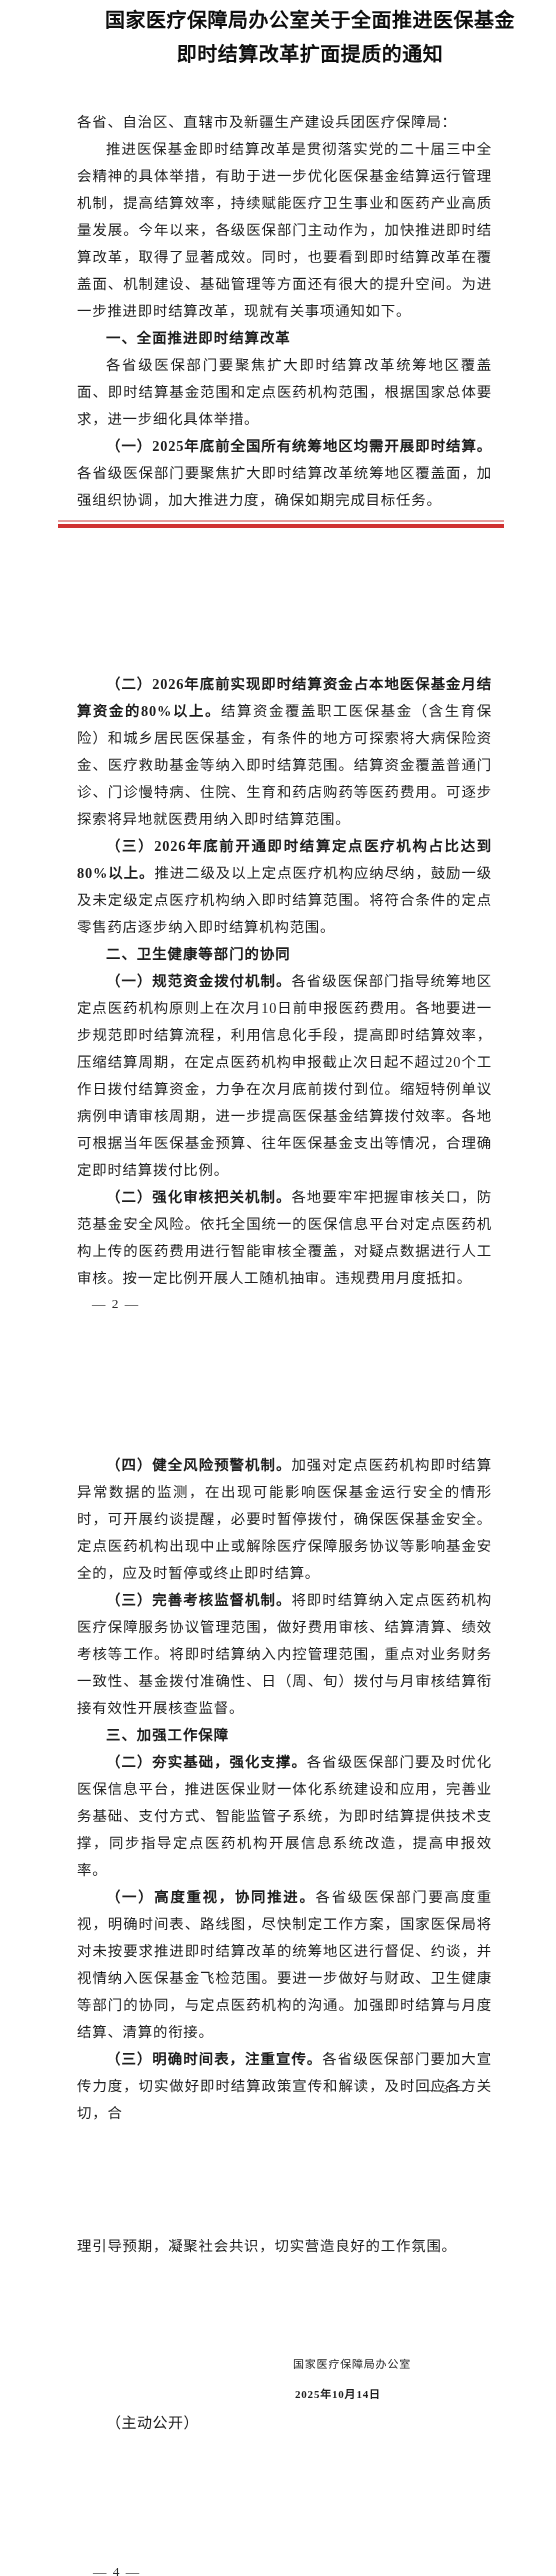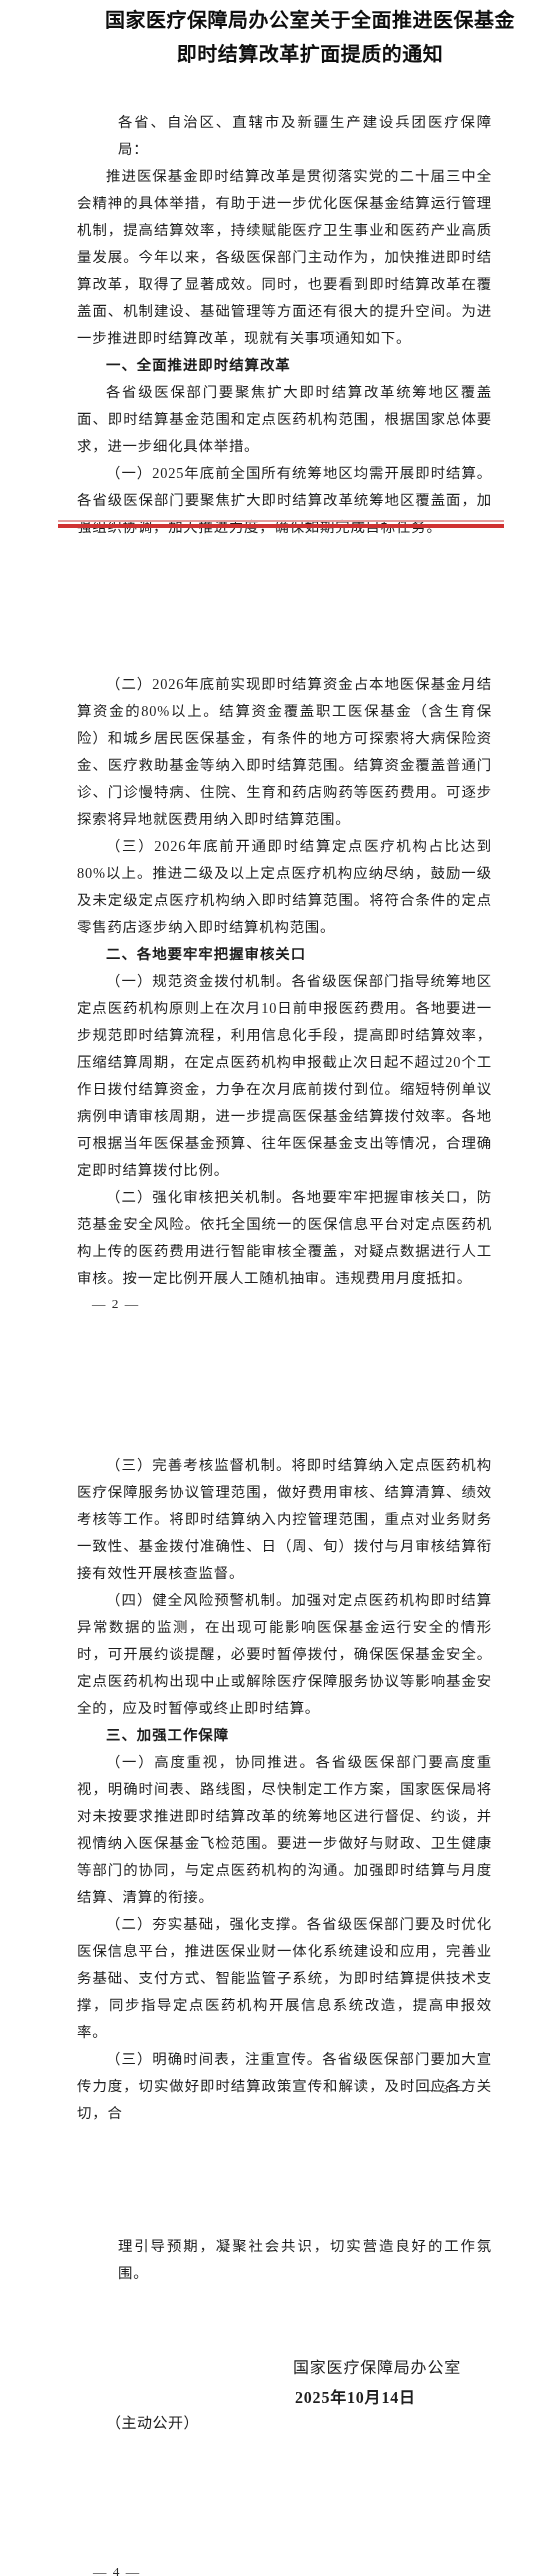--- a/index.html
+++ b/index.html
@@ -30,27 +30,27 @@
     left: 77px;
     width: 415px;
     font-size: 14.4px;
     line-height: 27px;
     letter-spacing: 0.8px;
     text-align: justify;
     text-justify: inter-character;
     color: #1e1e1e;
   }
   .flow p { margin: 0; text-indent: 29px; }
-  .flow p.no-indent { text-indent: 0; margin-left: 41px; }
+  .flow p.no-indent { text-indent: 0; }
   .sec-heading {
     font-weight: 700;
     font-family: "Liberation Sans", "DejaVu Sans", sans-serif;
     letter-spacing: 1px;
   }
-  .lead { font-weight: 400; }
+  .lead { font-weight: 700; }
   .redline-thin {
     position: absolute;
     left: 58px;
     top: 520px;
     width: 446px;
     height: 1.5px;
     background: #e49c9c;
   }
   .redline-thick {
     position: absolute;
@@ -63,21 +63,21 @@
   .pagenum {
     position: absolute;
     font-size: 13.4px;
     line-height: 1;
     color: #2a2a2a;
     letter-spacing: 1.5px;
     white-space: nowrap;
   }
   .sig-line {
     position: absolute;
-    font-size: 16px;
+    font-size: 11px;
     line-height: 1.2;
     letter-spacing: 0.8px;
     white-space: nowrap;
     color: #1e1e1e;
   }
   .publicity {
     position: absolute;
     font-size: 15px;
     line-height: 1.2;
     letter-spacing: 0.5px;
@@ -108,44 +108,44 @@
   <div class="redline-thin"></div>
   <div class="redline-thick"></div>
 
   <div class="flow" style="top:671px;">
     <p>
       <span class="lead">（二）2026年底前实现即时结算资金占本地医保基金月结算资金的80%以上。</span><span>结算资金覆盖职工医保基金（含生育保险）和城乡居民医保基金，有条件的地方可探索将大病保险资金、医疗救助基金等纳入即时结算范围。结算资金覆盖普通门诊、门诊慢特病、住院、生育和药店购药等医药费用。可逐步探索将异地就医费用纳入即时结算范围。</span>
     </p>
     <p>
       <span class="lead">（三）2026年底前开通即时结算定点医疗机构占比达到80%以上。</span><span>推进二级及以上定点医疗机构应纳尽纳，鼓励一级及未定级定点医疗机构纳入即时结算范围。将符合条件的定点零售药店逐步纳入即时结算机构范围。</span>
     </p>
-    <p class="sec-heading">二、各地要牢牢把握审核关口</p>
+    <p class="sec-heading">二、卫生健康等部门的协同</p>
     <p>
       <span class="lead">（一）规范资金拨付机制。</span><span>各省级医保部门指导统筹地区定点医药机构原则上在次月10日前申报医药费用。各地要进一步规范即时结算流程，利用信息化手段，提高即时结算效率，压缩结算周期，在定点医药机构申报截止次日起不超过20个工作日拨付结算资金，力争在次月底前拨付到位。缩短特例单议病例申请审核周期，进一步提高医保基金结算拨付效率。各地可根据当年医保基金预算、往年医保基金支出等情况，合理确定即时结算拨付比例。</span>
     </p>
     <p>
       <span class="lead">（二）强化审核把关机制。</span><span>各地要牢牢把握审核关口，防范基金安全风险。依托全国统一的医保信息平台对定点医药机构上传的医药费用进行智能审核全覆盖，对疑点数据进行人工审核。按一定比例开展人工随机抽审。违规费用月度抵扣。</span>
     </p>
   </div>
 
   <div class="pagenum" style="top:1297px; left:92px;">— 2 —</div>
 
   <div class="flow" style="top:1452px;">
     <p>
-      <span class="lead">（三）完善考核监督机制。</span><span>将即时结算纳入定点医药机构医疗保障服务协议管理范围，做好费用审核、结算清算、绩效考核等工作。将即时结算纳入内控管理范围，重点对业务财务一致性、基金拨付准确性、日（周、旬）拨付与月审核结算衔接有效性开展核查监督。</span>
+      <span class="lead">（四）健全风险预警机制。</span><span>加强对定点医药机构即时结算异常数据的监测，在出现可能影响医保基金运行安全的情形时，可开展约谈提醒，必要时暂停拨付，确保医保基金安全。定点医药机构出现中止或解除医疗保障服务协议等影响基金安全的，应及时暂停或终止即时结算。</span>
     </p>
     <p>
-      <span class="lead">（四）健全风险预警机制。</span><span>加强对定点医药机构即时结算异常数据的监测，在出现可能影响医保基金运行安全的情形时，可开展约谈提醒，必要时暂停拨付，确保医保基金安全。定点医药机构出现中止或解除医疗保障服务协议等影响基金安全的，应及时暂停或终止即时结算。</span>
+      <span class="lead">（三）完善考核监督机制。</span><span>将即时结算纳入定点医药机构医疗保障服务协议管理范围，做好费用审核、结算清算、绩效考核等工作。将即时结算纳入内控管理范围，重点对业务财务一致性、基金拨付准确性、日（周、旬）拨付与月审核结算衔接有效性开展核查监督。</span>
     </p>
     <p class="sec-heading">三、加强工作保障</p>
     <p>
-      <span class="lead">（一）高度重视，协同推进。</span><span>各省级医保部门要高度重视，明确时间表、路线图，尽快制定工作方案，国家医保局将对未按要求推进即时结算改革的统筹地区进行督促、约谈，并视情纳入医保基金飞检范围。要进一步做好与财政、卫生健康等部门的协同，与定点医药机构的沟通。加强即时结算与月度结算、清算的衔接。</span>
+      <span class="lead">（二）夯实基础，强化支撑。</span><span>各省级医保部门要及时优化医保信息平台，推进医保业财一体化系统建设和应用，完善业务基础、支付方式、智能监管子系统，为即时结算提供技术支撑，同步指导定点医药机构开展信息系统改造，提高申报效率。</span>
     </p>
     <p>
-      <span class="lead">（二）夯实基础，强化支撑。</span><span>各省级医保部门要及时优化医保信息平台，推进医保业财一体化系统建设和应用，完善业务基础、支付方式、智能监管子系统，为即时结算提供技术支撑，同步指导定点医药机构开展信息系统改造，提高申报效率。</span>
+      <span class="lead">（一）高度重视，协同推进。</span><span>各省级医保部门要高度重视，明确时间表、路线图，尽快制定工作方案，国家医保局将对未按要求推进即时结算改革的统筹地区进行督促、约谈，并视情纳入医保基金飞检范围。要进一步做好与财政、卫生健康等部门的协同，与定点医药机构的沟通。加强即时结算与月度结算、清算的衔接。</span>
     </p>
     <p>
       <span class="lead">（三）明确时间表，注重宣传。</span><span>各省级医保部门要加大宣传力度，切实做好即时结算政策宣传和解读，及时回应各方关切，合</span>
     </p>
   </div>
 
   <div class="pagenum" style="top:2082px; left:422px;">— 3 —</div>
 
   <div class="flow" style="top:2233px;">
     <p class="no-indent">理引导预期，凝聚社会共识，切实营造良好的工作氛围。</p>

